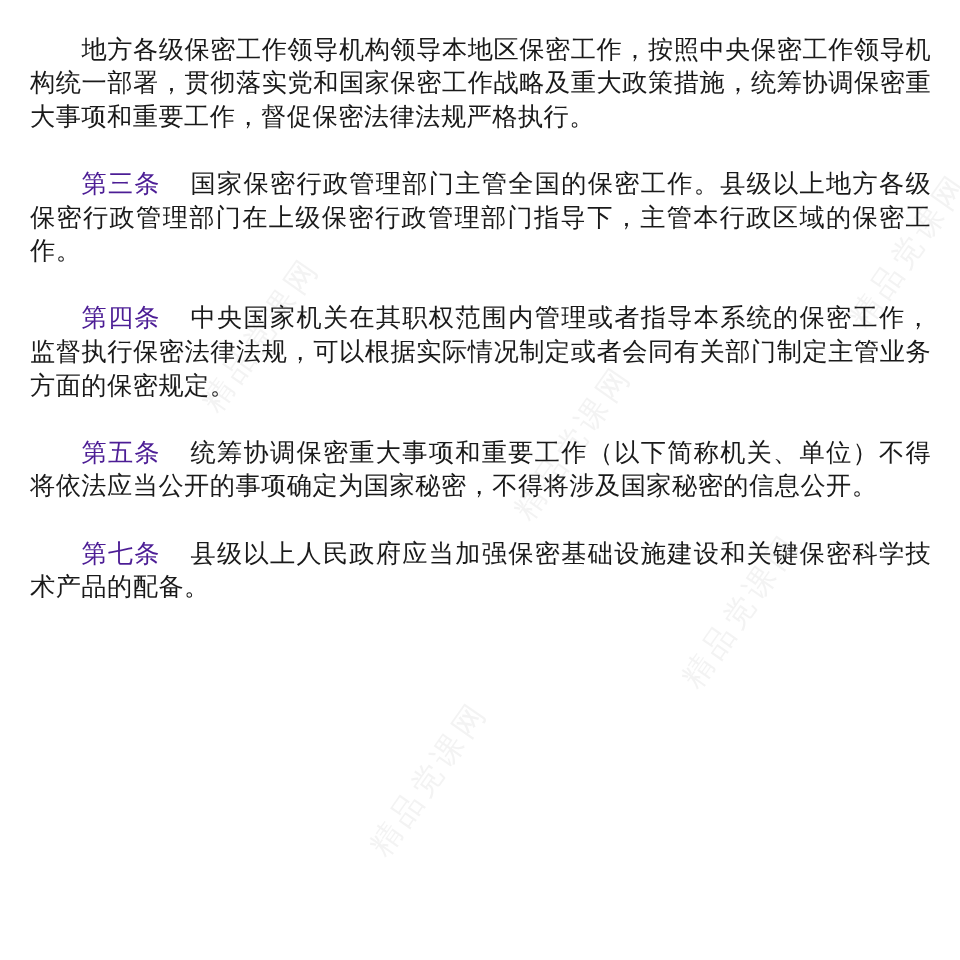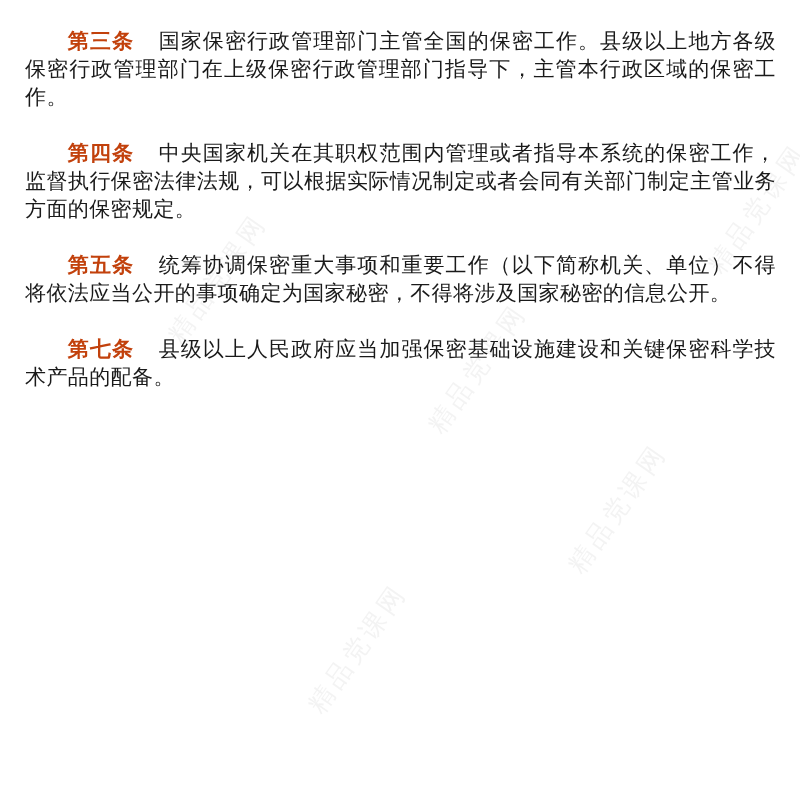--- a/index.html
+++ b/index.html
@@ -25,23 +25,23 @@
     letter-spacing: 0.4px;
   }
   .para {
     margin: 0 0 28px 0;
     text-indent: 2.04em;
     text-align: justify;
     text-align-last: left;
     word-break: break-all;
   }
   .article-num {
-    font-weight: bold;
+    font-weight: normal;
     font-family: "DejaVu Sans", "Liberation Sans", sans-serif;
-    color: #c2410c;
+    color: #4c1d95;
   }
   .gap {
     display: inline-block;
     width: 24px;
   }
   .watermark {
     position: absolute;
     font-family: "DejaVu Sans", "Liberation Sans", sans-serif;
     font-size: 26px;
     color: rgba(160,160,160,0.13);
@@ -56,20 +56,23 @@
 <body>
 
 <div class="watermark" style="left:160px; top:330px;">精品党课网</div>
 <div class="watermark" style="left:420px; top:420px;">精品党课网</div>
 <div class="watermark" style="left:560px; top:560px;">精品党课网</div>
 <div class="watermark" style="left:700px; top:260px;">精品党课网</div>
 <div class="watermark" style="left:300px; top:700px;">精品党课网</div>
 
 <div class="page">
   <p class="para">
+    <span>地方各级保密工作领导机构领导本地区保密工作，按照中央保密工作领导机构统一部署，贯彻落实党和国家保密工作战略及重大政策措施，统筹协调保密重大事项和重要工作，督促保密法律法规严格执行。</span>
+  </p>
+  <p class="para">
     <span class="article-num">第三条</span><span class="gap"></span><span>国家保密行政管理部门主管全国的保密工作。县级以上地方各级保密行政管理部门在上级保密行政管理部门指导下，主管本行政区域的保密工作。</span>
   </p>
   <p class="para">
     <span class="article-num">第四条</span><span class="gap"></span><span>中央国家机关在其职权范围内管理或者指导本系统的保密工作，监督执行保密法律法规，可以根据实际情况制定或者会同有关部门制定主管业务方面的保密规定。</span>
   </p>
   <p class="para">
     <span class="article-num">第五条</span><span class="gap"></span><span>统筹协调保密重大事项和重要工作（以下简称机关、单位）不得将依法应当公开的事项确定为国家秘密，不得将涉及国家秘密的信息公开。</span>
   </p>
   <p class="para">
     <span class="article-num">第七条</span><span class="gap"></span><span>县级以上人民政府应当加强保密基础设施建设和关键保密科学技术产品的配备。</span>

